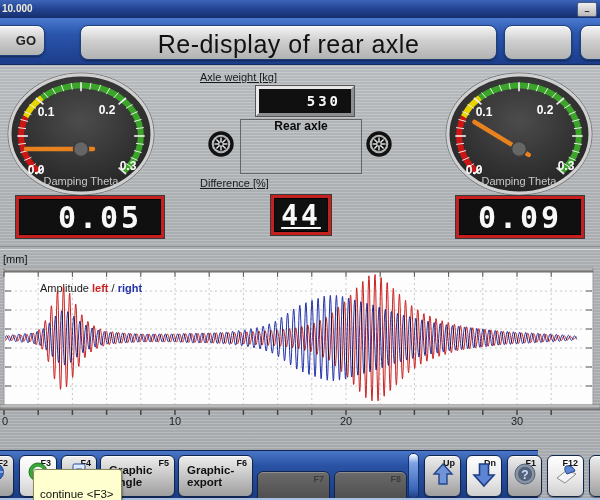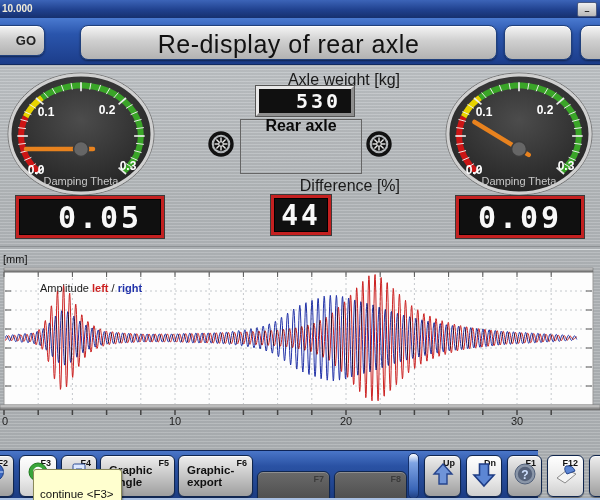--- a/index.html
+++ b/index.html
@@ -34,26 +34,26 @@
   .titlepanel .t{font-size:25px;color:#111;letter-spacing:.5px;}
   .rightpanel{left:504px;top:7px;width:66px;height:33px;}
   .edgepanel{left:580px;top:7px;width:30px;height:33px;}
 
   
   .lcd{position:absolute;background:#101010;color:#f8f8f8;
        font-family:"DejaVu Sans Mono", monospace;font-weight:bold;
        display:flex;align-items:center;justify-content:center;letter-spacing:3px;}
   .lcd.silverframe{border:3px solid;border-color:#e8e8e8 #8f8f8f #8f8f8f #e8e8e8;outline:1px solid #555;}
   .lcd.redframe{border:3px solid #c42020;outline:1px solid #3a3a3a;box-shadow:inset 0 0 0 1px #000;}
-  .caption{position:absolute;color:#1a1a1a;font-size:16px;text-align:right;}
+  .caption{position:absolute;color:#1a1a1a;font-size:11px;text-align:left;text-decoration:underline;}
 
   .rabox{position:absolute;left:240px;top:119px;width:120px;height:53px;border:1px solid #666;
        text-align:center;color:#0a0a0a;}
   .rabox .code{font-size:34px;font-weight:bold;letter-spacing:12px;line-height:36px;margin-top:1px;text-indent:12px;}
-  .rabox .name{font-size:16px;font-weight:bold;line-height:12px;}
+  .rabox .name{font-size:12px;font-weight:bold;line-height:12px;}
 
   
   .chartwrap{left:0;top:250px;width:600px;height:175px;}
 
   
   .toolbar{left:0;top:450px;width:538px;height:50px;
        background:linear-gradient(180deg,#4a76c8 0%,#2a52a4 30%,#1a3a80 100%);
        border-top:1px solid #0e2456;}
   .toolbar .bstrip{position:absolute;left:0;top:47px;width:600px;height:3px;background:#a9c0e2;}
   .tbtn{position:absolute;top:4px;height:42px;border-radius:6px;box-sizing:border-box;
@@ -202,21 +202,21 @@
     <text x="122" y="98" fill="#fff" font-size="12" font-weight="bold" text-anchor="middle" font-family="&quot;Liberation Sans&quot;,sans-serif">0.3</text>
     <text x="75" y="113" fill="#c8c8c8" font-size="11" text-anchor="middle" font-family="&quot;Liberation Sans&quot;,sans-serif">Damping Theta</text>
     <line x1="84.70820393249937" y1="82.87785252292473" x2="30.504065309377893" y2="49.96187839454623" stroke="#e8821e" stroke-width="4.5" stroke-linecap="round"></line>
     <circle cx="75" cy="77" r="7.5" fill="#666" stroke="#3c3c3c" stroke-width="1.5"></circle>
   </svg>
 
 <div class="lcd redframe" style="left:16px;top:196px;width:122px;height:36px;font-size:30px;padding-left:20px;">0.05</div>
 <div class="lcd redframe" style="left:456px;top:196px;width:122px;height:36px;font-size:30px;">0.09</div>
 
 <div class="caption" style="left:200px;top:71px;width:200px;">Axle weight  [kg]</div>
-<div class="lcd silverframe" style="left:256px;top:86px;width:82px;height:24px;font-size:20px;justify-content:flex-end;padding-right:10px;">530</div>
+<div class="lcd silverframe" style="left:256px;top:86px;width:82px;height:24px;font-size:14px;justify-content:flex-end;padding-right:10px;">530</div>
 
 <svg class="abs" style="left:208px;top:131px" width="26" height="26" viewBox="0 0 26 26">
   <circle cx="13" cy="13" r="11" fill="none" stroke="#111" stroke-width="3.4"></circle>
   <circle cx="13" cy="13" r="7.2" fill="#111"></circle>
   <g stroke="#e8e8e8" stroke-width="1.4">
     <line x1="13" y1="6.5" x2="13" y2="19.5"></line>
       <line x1="6.5" y1="13" x2="19.5" y2="13"></line>
     <line x1="8.4" y1="8.4" x2="17.6" y2="17.6"></line>
       <line x1="17.6" y1="8.4" x2="8.4" y2="17.6"></line>
   </g>
@@ -232,21 +232,21 @@
       <line x1="17.6" y1="8.4" x2="8.4" y2="17.6"></line>
   </g>
   <circle cx="13" cy="13" r="2.2" fill="#111" stroke="#e8e8e8" stroke-width="1"></circle>
 </svg>
 
 <div class="rabox">
   <div class="name">Rear axle</div>
 </div>
 
 <div class="caption" style="left:200px;top:177px;width:200px;">Difference [%]</div>
-<div class="lcd redframe" style="left:271px;top:195px;width:54px;height:34px;font-size:28px;">44</div>
+<div class="lcd redframe" style="left:271px;top:195px;width:54px;height:34px;font-size:28px;text-decoration:underline;">44</div>
 
 <svg id="chart-svg" class="abs chartwrap" width="600" height="175" viewBox="0 0 600 175">
     <text x="3" y="13" fill="#111" font-size="11" font-family="&quot;Liberation Sans&quot;,sans-serif">[mm]</text>
     <rect x="4" y="22" width="589" height="133" fill="#fdfdfd" stroke="#9a9a9a" stroke-width="1"></rect>
     <line x1="38.2" y1="23" x2="38.2" y2="154" stroke="#c4c8cc" stroke-width="1" stroke-dasharray="2 3"></line>
     <line x1="72.4" y1="23" x2="72.4" y2="154" stroke="#c4c8cc" stroke-width="1" stroke-dasharray="2 3"></line>
     <line x1="106.60000000000001" y1="23" x2="106.60000000000001" y2="154" stroke="#c4c8cc" stroke-width="1" stroke-dasharray="2 3"></line>
     <line x1="140.8" y1="23" x2="140.8" y2="154" stroke="#c4c8cc" stroke-width="1" stroke-dasharray="2 3"></line>
     <line x1="175" y1="23" x2="175" y2="154" stroke="#c4c8cc" stroke-width="1" stroke-dasharray="2 3"></line>
     <line x1="209.20000000000002" y1="23" x2="209.20000000000002" y2="154" stroke="#c4c8cc" stroke-width="1" stroke-dasharray="2 3"></line>

